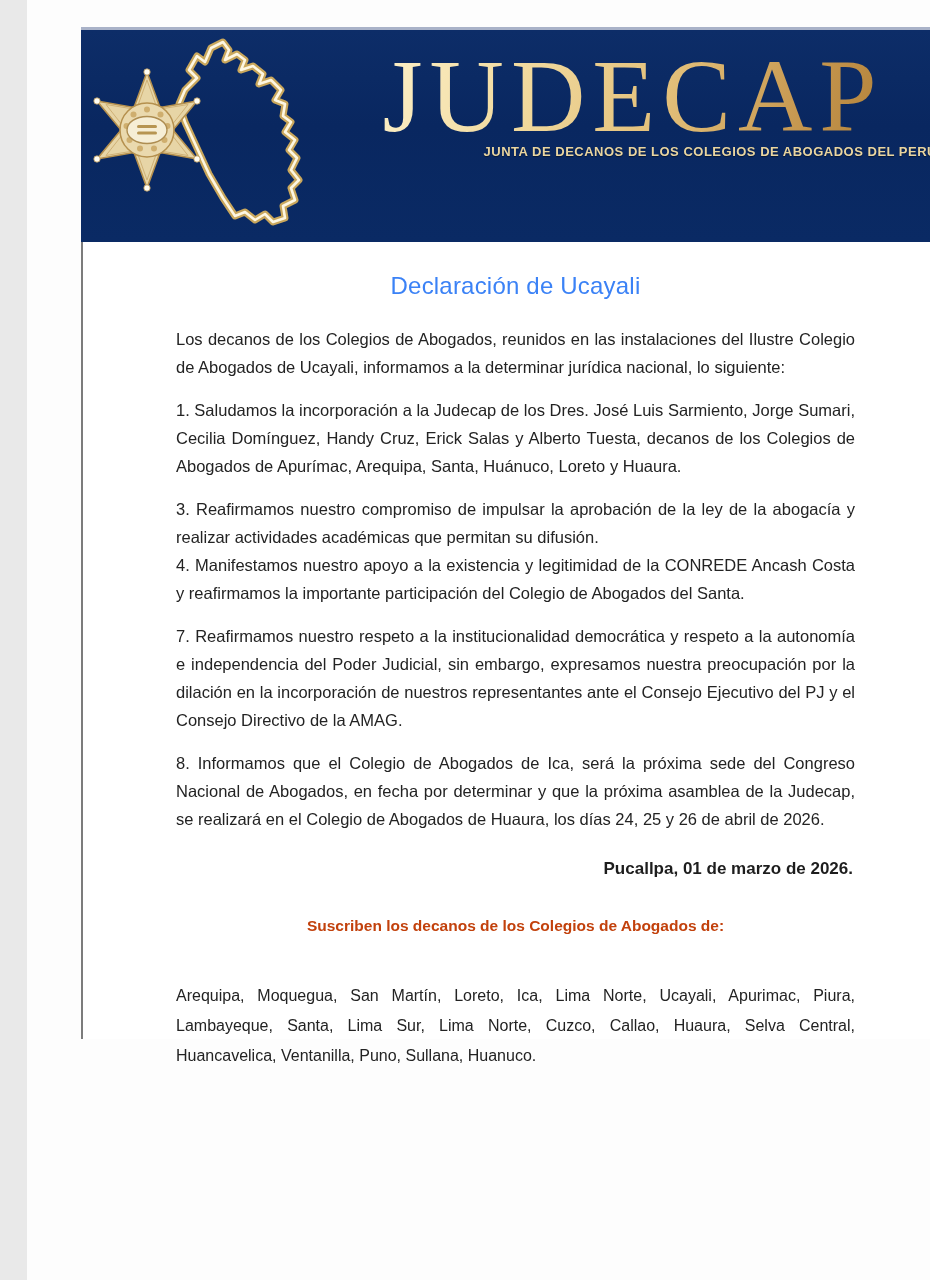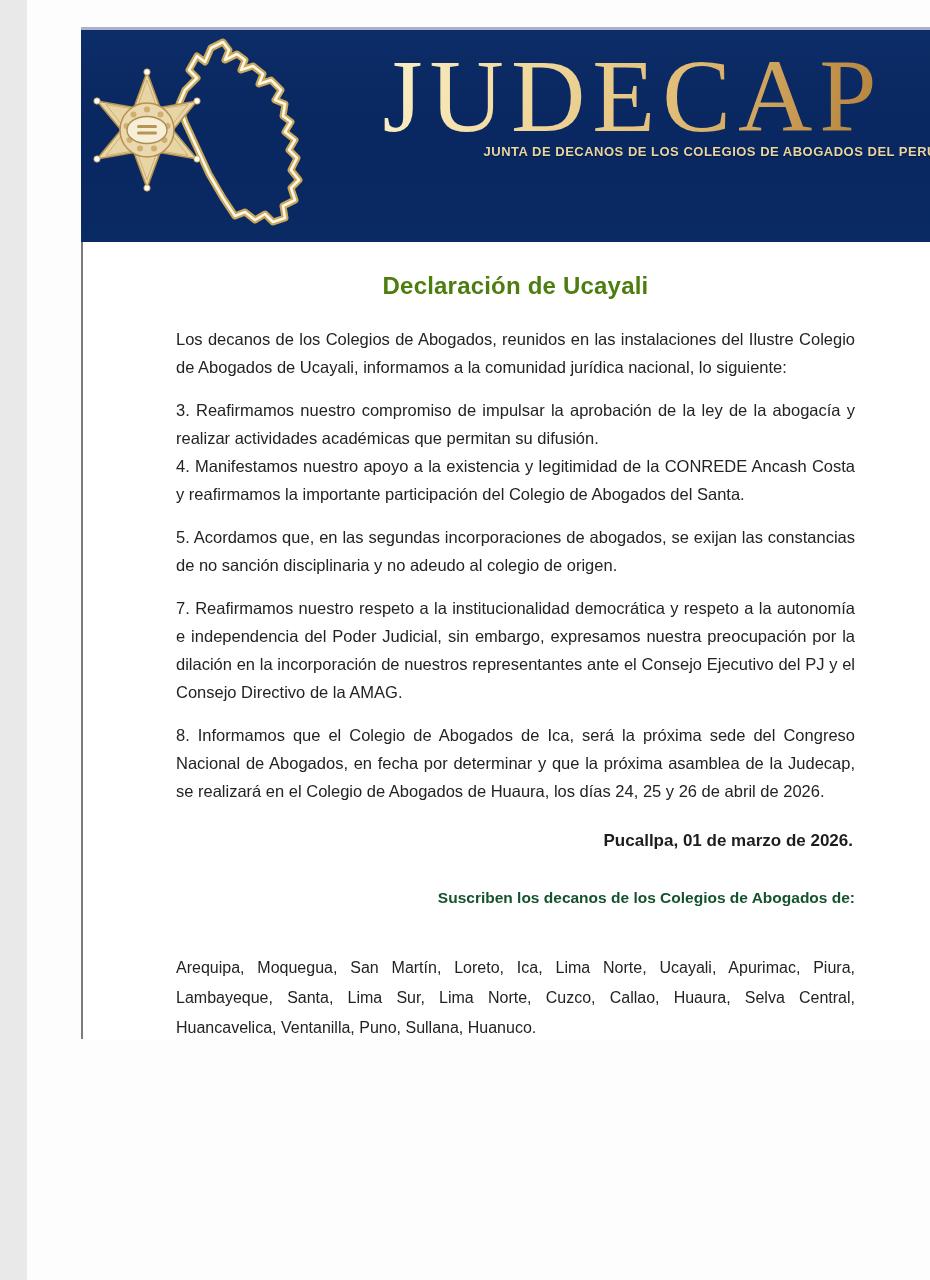--- a/index.html
+++ b/index.html
@@ -36,35 +36,35 @@
   }
   .subtitle{
     margin-top:-6px;
     font-size:13px;font-weight:700;letter-spacing:0.5px;white-space:nowrap;
     color:#e9d5a0;text-shadow:0 1px 1px rgba(0,0,0,.45);text-align:right;
   }
   
   .content{padding:0 90px 0 93px;}
   .doc-title{
     margin:30px 0 0;text-align:center;
-    font-size:24px;font-weight:700;color:#4d7c0f;letter-spacing:.2px;
+    font-size:24px;font-weight:400;color:#3b82f6;letter-spacing:.2px;
   }
   .para{
     margin:15px 0 0;font-size:16.5px;line-height:28px;color:#232323;
     text-align:justify;
   }
   .para.intro{margin-top:25px;}
   .para.tight{margin-top:0;}
   .date-line{
     margin-top:26px;text-align:right;font-size:17px;color:#1d1d1d;
     padding-right:2px;
     font-weight:bold;
   }
   .sign-heading{
-    margin-top:38px;text-align:right;font-size:15.5px;font-weight:700;color:#14532d;
+    margin-top:38px;text-align:center;font-size:15.5px;font-weight:700;color:#c2410c;
   }
   .sign-list{
     margin-top:46px;font-size:16px;line-height:30px;color:#232323;text-align:justify;
   }
 </style>
 </head>
 <body>
 
 <div class="outer-strip"></div>
 
@@ -108,25 +108,25 @@
 
     <div class="banner-text">
       <div class="wordmark">JUDECAP</div>
       <div class="subtitle">JUNTA DE DECANOS DE LOS COLEGIOS DE ABOGADOS DEL PERÚ</div>
     </div>
   </div>
 
   <div class="content">
     <h1 class="doc-title">Declaración de Ucayali</h1>
 
-    <p class="para intro">Los decanos de los Colegios de Abogados, reunidos en las instalaciones del Ilustre Colegio de Abogados de Ucayali, informamos a la comunidad jurídica nacional, lo siguiente:</p>
+    <p class="para intro">Los decanos de los Colegios de Abogados, reunidos en las instalaciones del Ilustre Colegio de Abogados de Ucayali, informamos a la determinar jurídica nacional, lo siguiente:</p>
 
+    <p class="para">1. Saludamos la incorporación a la Judecap de los Dres. José Luis Sarmiento, Jorge Sumari, Cecilia Domínguez, Handy Cruz, Erick Salas y Alberto Tuesta, decanos de los Colegios de Abogados de Apurímac, Arequipa, Santa, Huánuco, Loreto y Huaura.</p>
     <p class="para">3. Reafirmamos nuestro compromiso de impulsar la aprobación de la ley de la abogacía y realizar actividades académicas que permitan su difusión.</p>
     <p class="para tight">4. Manifestamos nuestro apoyo a la existencia y legitimidad de la CONREDE Ancash Costa y reafirmamos la importante participación del Colegio de Abogados del Santa.</p>
-    <p class="para">5. Acordamos que, en las segundas incorporaciones de abogados, se exijan las constancias de no sanción disciplinaria y no adeudo al colegio de origen.</p>
     <p class="para">7. Reafirmamos nuestro respeto a la institucionalidad democrática y respeto a la autonomía e independencia del Poder Judicial, sin embargo, expresamos nuestra preocupación por la dilación en la incorporación de nuestros representantes ante el Consejo Ejecutivo del PJ y el Consejo Directivo de la AMAG.</p>
     <p class="para">8. Informamos que el Colegio de Abogados de Ica, será la próxima sede del Congreso Nacional de Abogados, en fecha por determinar y que la próxima asamblea de la Judecap, se realizará en el Colegio de Abogados de Huaura, los días 24, 25 y 26 de abril de 2026.</p>
 
     <p class="date-line">Pucallpa, 01 de marzo de 2026.</p>
 
     <p class="sign-heading">Suscriben los decanos de los Colegios de Abogados de:</p>
 
     <p class="sign-list">Arequipa, Moquegua, San Martín, Loreto, Ica, Lima Norte, Ucayali, Apurimac, Piura, Lambayeque, Santa, Lima Sur, Lima Norte, Cuzco, Callao, Huaura, Selva Central, Huancavelica, Ventanilla, Puno, Sullana, Huanuco.</p>
   </div>
 

